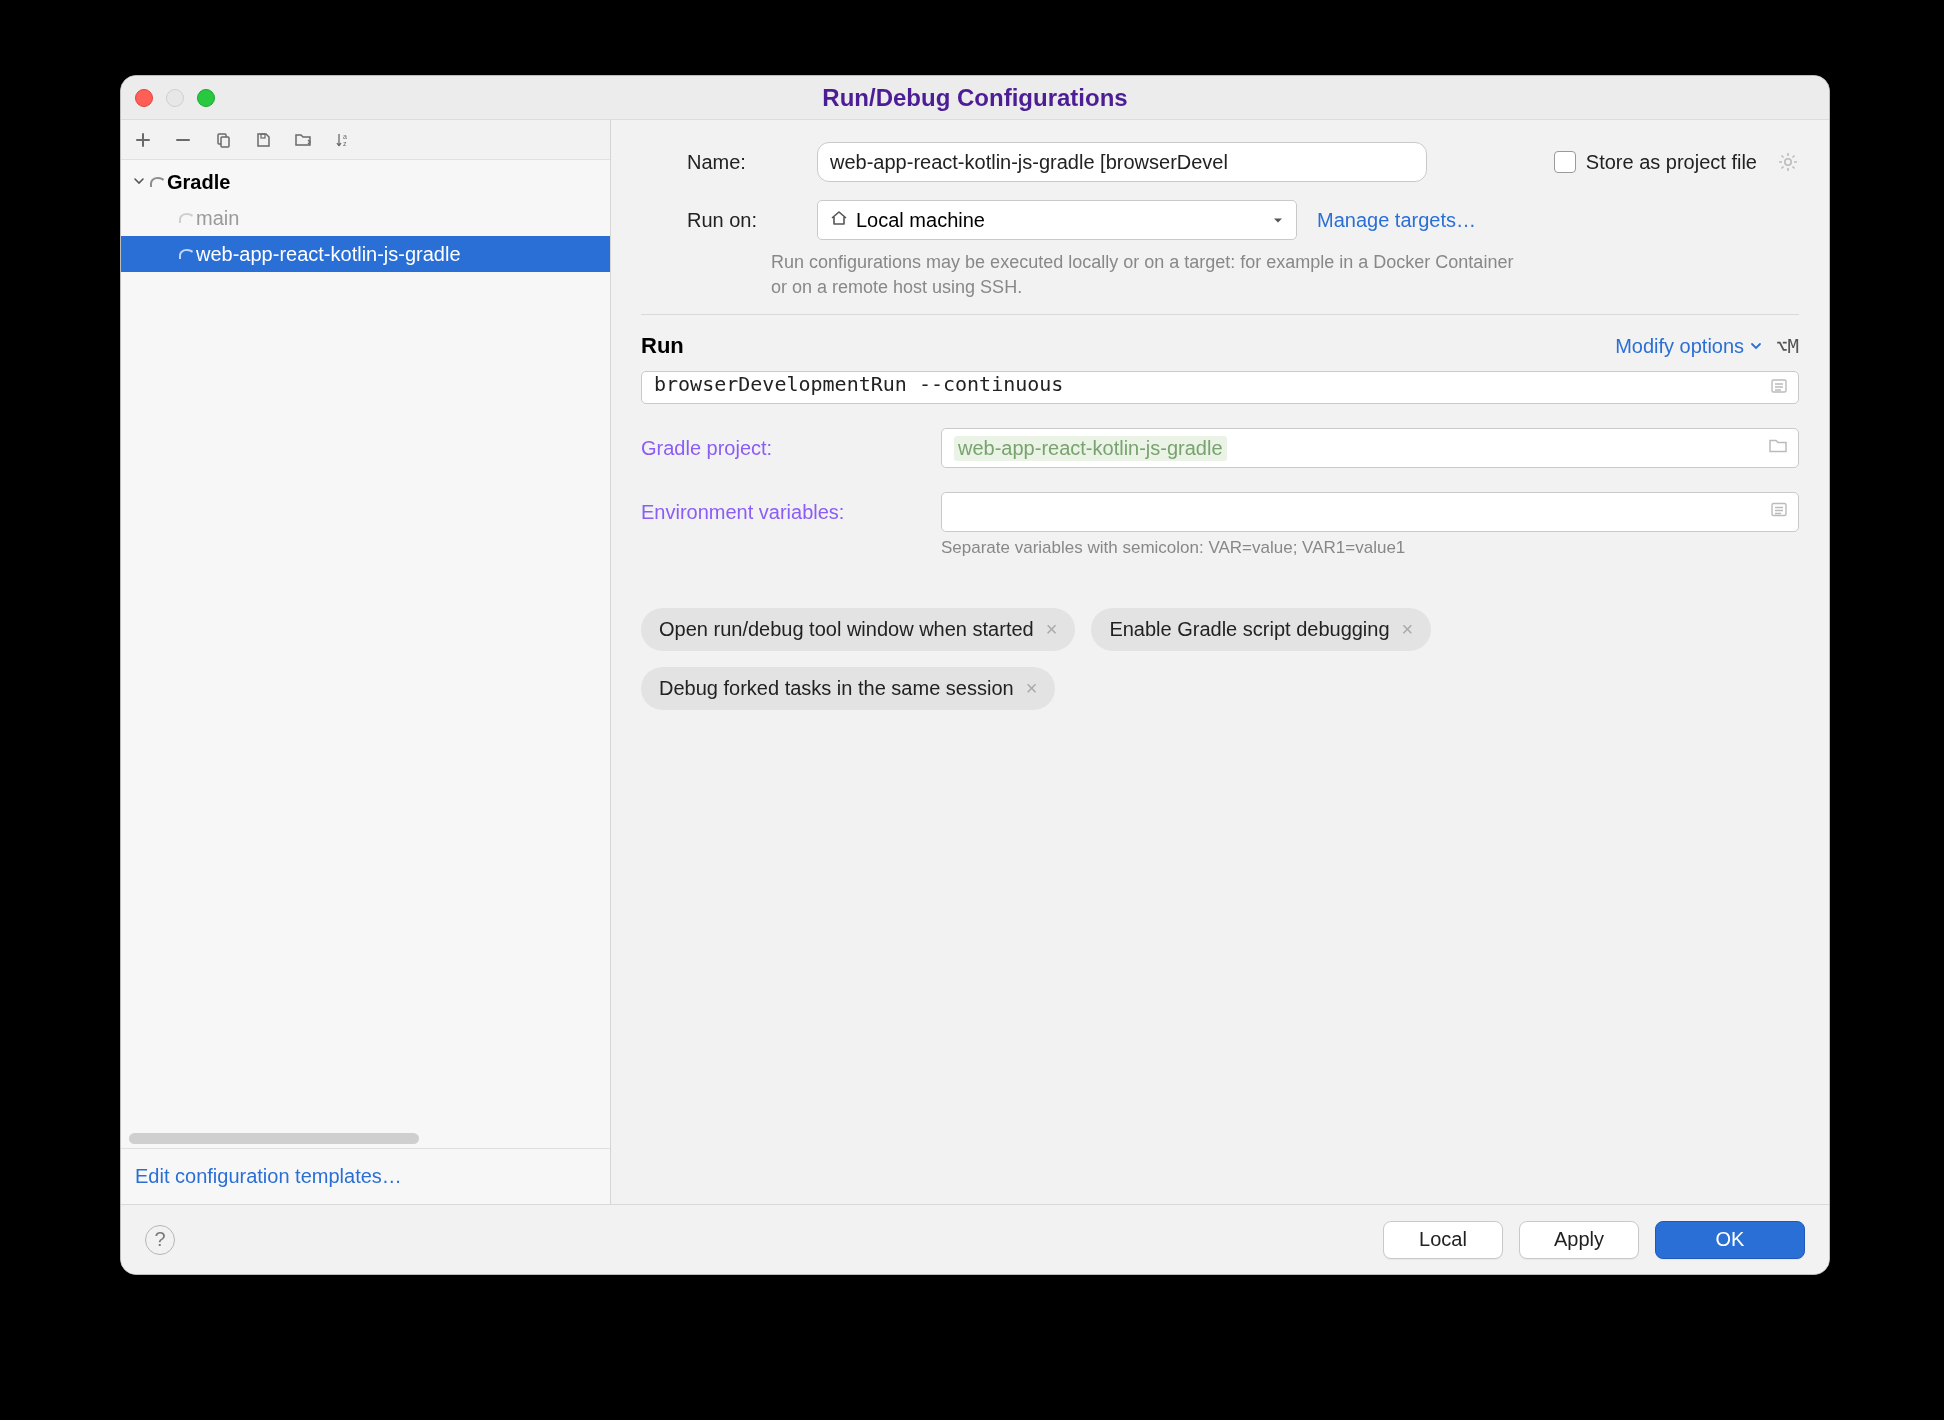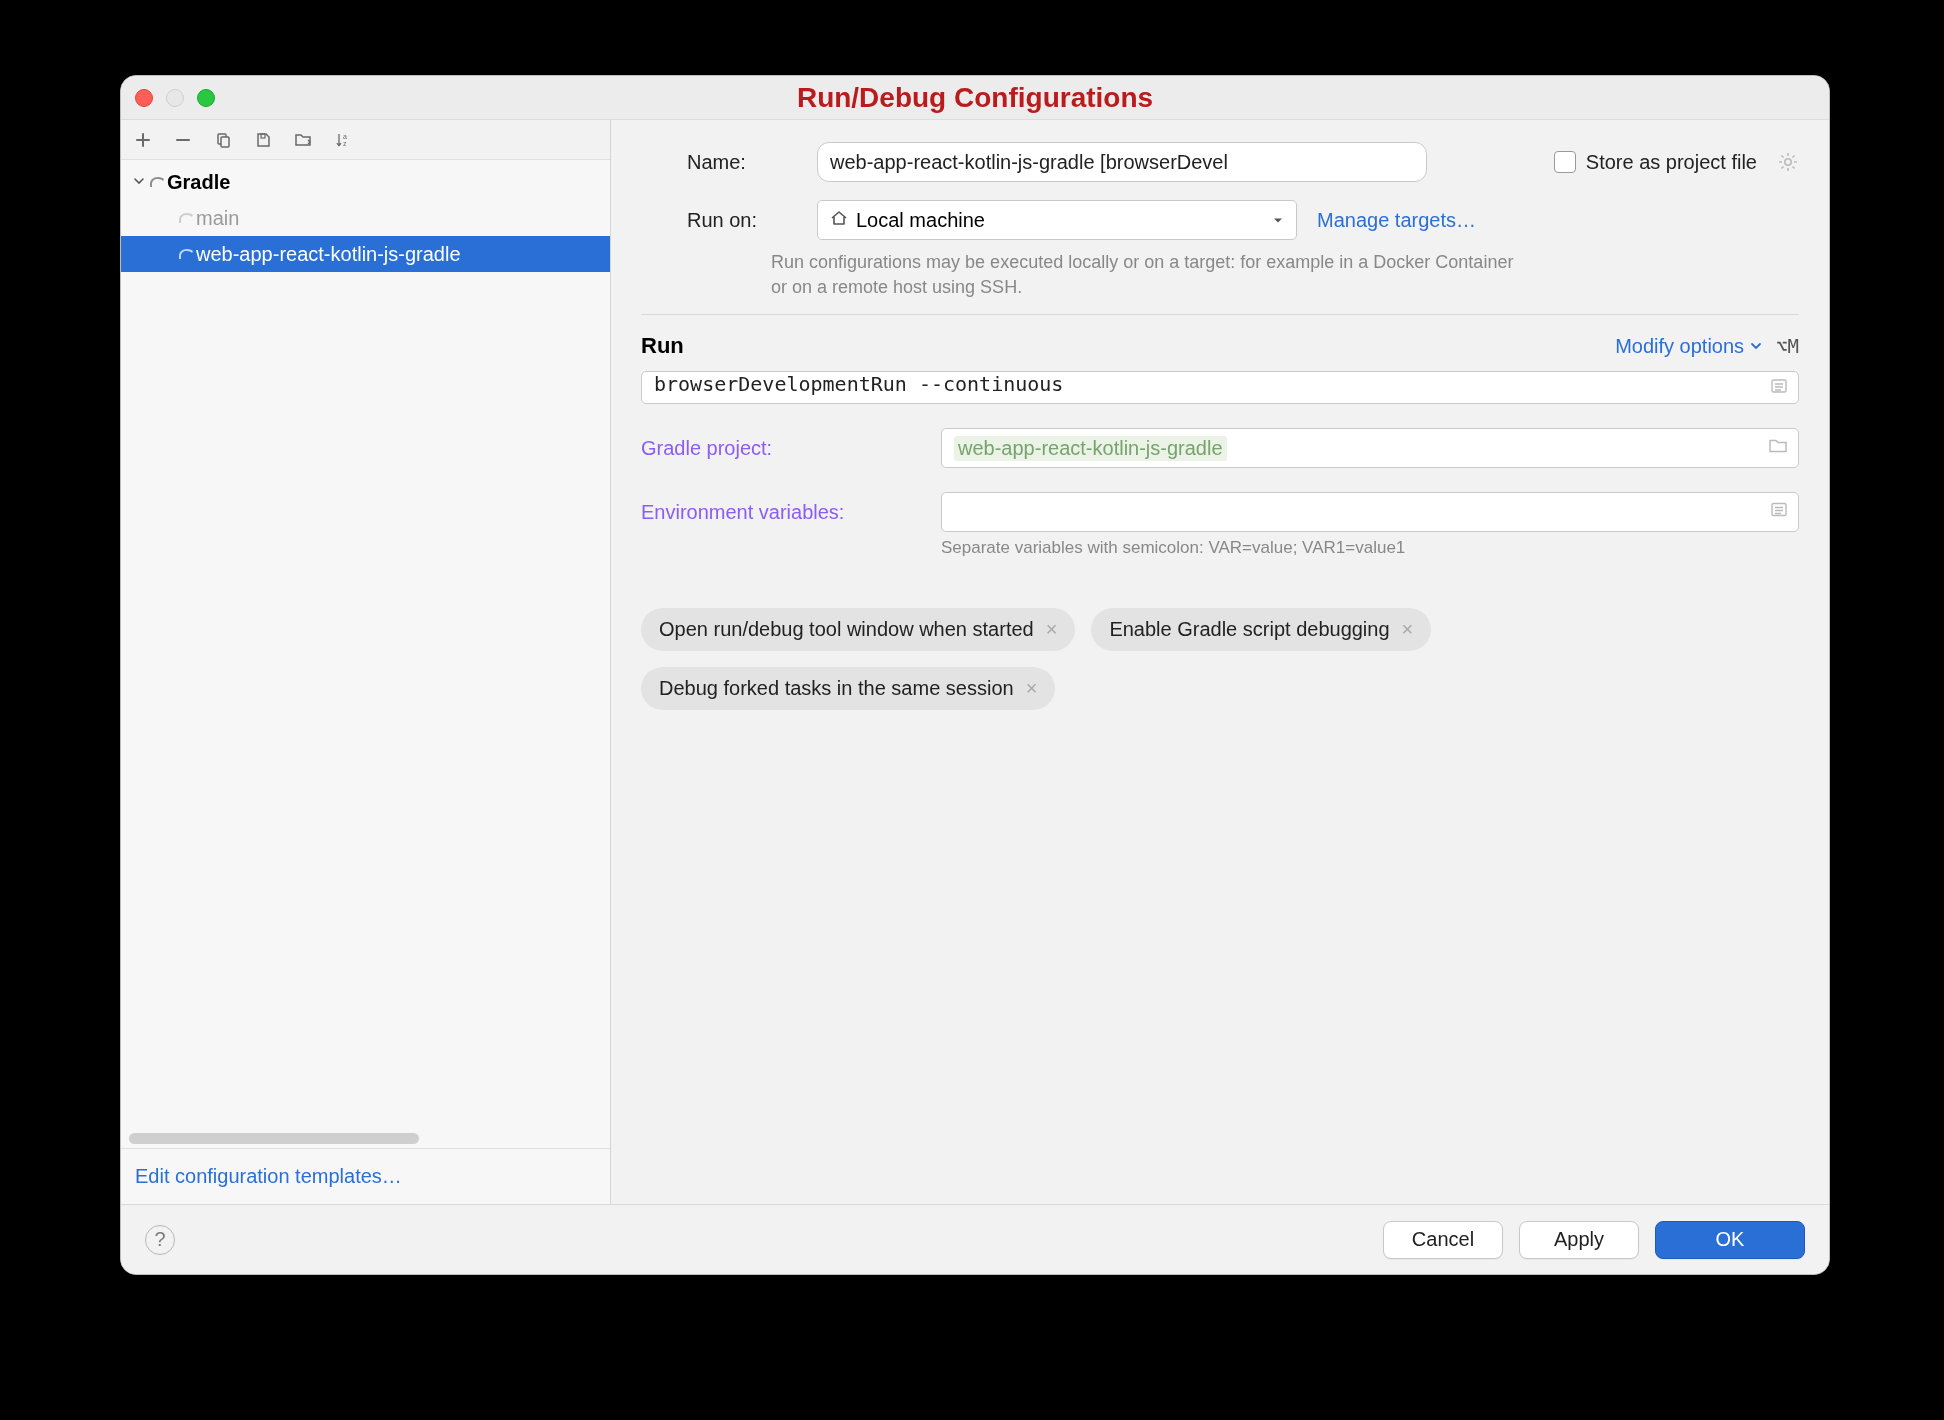--- a/index.html
+++ b/index.html
@@ -41,22 +41,22 @@
   }
   .tl { width: 18px; height: 18px; border-radius: 50%; }
   .tl-red { background: #ff5f57; border:1px solid #e24238; }
   .tl-yellow { background: #e7e7e7; border:1px solid #cfcfcf; }
   .tl-green { background: #28c840; border:1px solid #18a82f; }
   .title {
     position: absolute;
     left: 0; right: 0;
     text-align: center;
     font-weight: 600;
-    font-size: 28px;
-    color: #b91c1c;
+    font-size: 24px;
+    color: #4c1d95;
     pointer-events: none;
   }
   .body {
     flex: 1;
     display: flex;
     min-height: 0;
   }
   .sidebar {
     width: 490px;
     border-right: 1px solid #d5d5d5;
@@ -455,21 +455,21 @@
         </div>
       </div>
 
     </div>
   </div>
 
   <div class="footer">
     <div class="help-btn">?</div>
     <div class="btns">
       <div class="btn">
-          <span>Cancel</span>
+          <span>Local</span>
         </div>
       <div class="btn">
           <span>Apply</span>
         </div>
       <div class="btn primary">
           <span>OK</span>
         </div>
     </div>
   </div>
 

